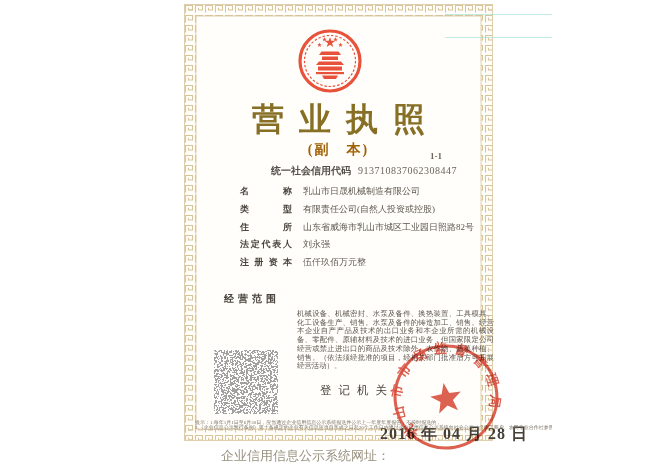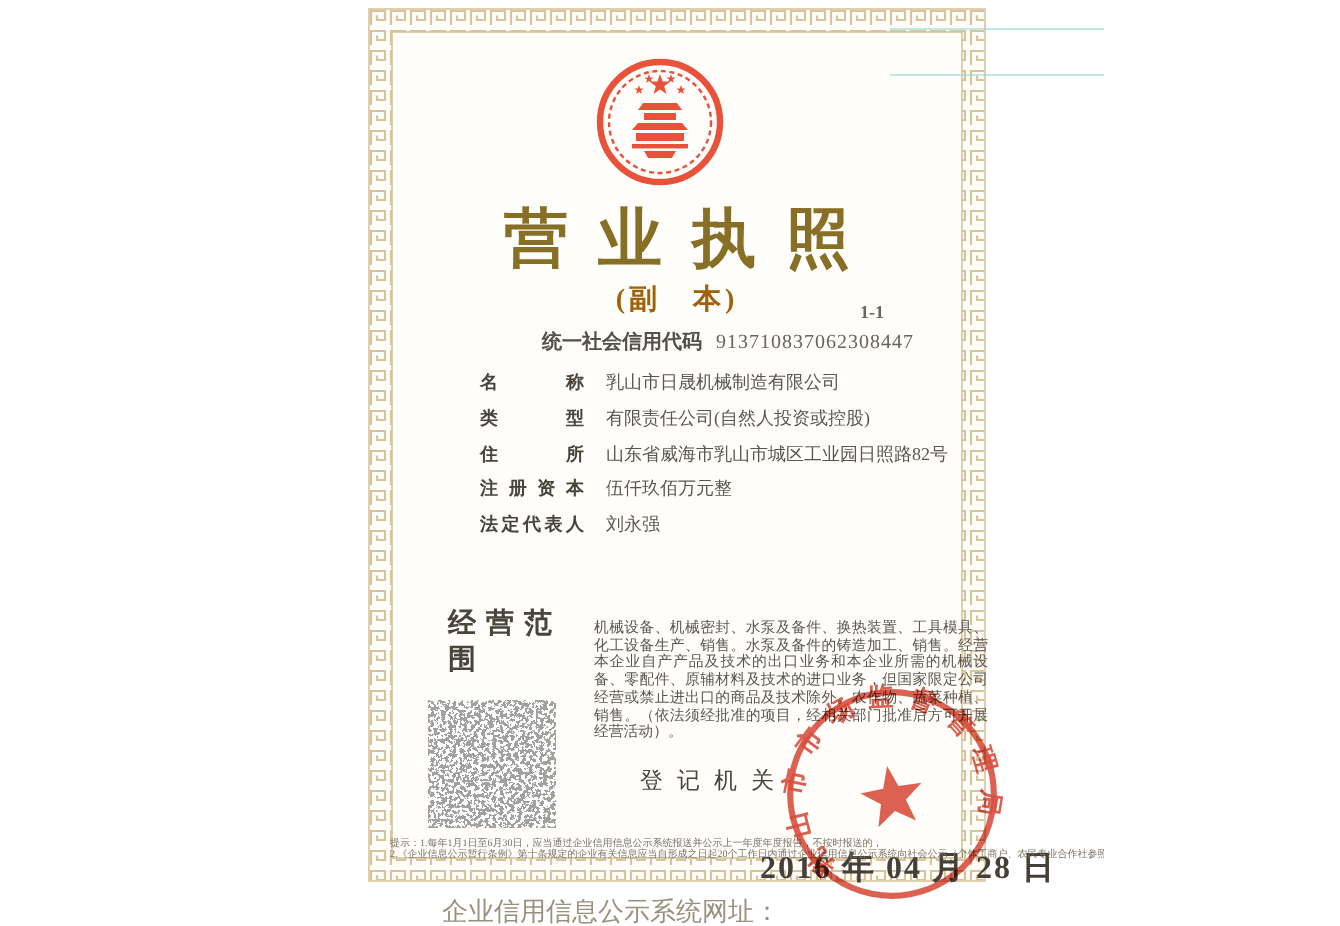--- a/index.html
+++ b/index.html
@@ -15,21 +15,21 @@
          font-weight:bold;font-size:14px;color:#a16207;letter-spacing:2px;z-index:2;}
   .pageno{position:absolute;left:246px;top:147px;font-size:9px;color:#6b655c;z-index:2;font-weight:bold;}
   .codeline{position:absolute;left:55px;top:160px;width:250px;text-align:center;
          font-size:10px;font-weight:600;color:#55504a;z-index:2;}
   .codeline .codeval{margin-left:7px;font-weight:400;color:#6a645b;letter-spacing:.5px;}
   .fields{position:absolute;left:40px;top:181px;z-index:2;margin-left:16px;}
   .frow{height:17.8px;font-size:9px;white-space:nowrap;}
   .flabel{display:inline-block;width:52px;text-align:justify;text-align-last:justify;
          font-weight:600;color:#4a443c;vertical-align:top;}
   .fval{margin-left:11px;color:#5d564e;}
-  .scope-label{position:absolute;left:40px;top:299px;z-index:2;font-size:14px;}
+  .scope-label{position:absolute;left:40px;top:288px;z-index:2;font-size:10px;}
   .scope-text{position:absolute;left:101px;top:306px;width:197px;font-size:7.4px;
          line-height:8.7px;text-align:justify;color:#5d564e;z-index:2;margin-left:12px;}
   .qr{position:absolute;left:30px;top:346px;width:64px;height:64px;opacity:.82;z-index:2;}
   .regauth{position:absolute;left:136px;top:379px;font-size:11.5px;font-weight:400;
          letter-spacing:7px;color:#4a443c;z-index:2;}
   .issue-date{position:absolute;left:196px;top:407px;font-size:16px;font-weight:bold;
          color:#453f38;letter-spacing:1px;z-index:2;white-space:nowrap;margin-top:13px;}
   .footnotes{position:absolute;left:11px;top:415px;width:578px;transform:scale(.5);
          transform-origin:0 0;font-size:10px;line-height:11px;color:#7a7265;z-index:2;}
   .footnotes div{white-space:nowrap;}
@@ -94,24 +94,24 @@
       <div class="frow">
         <span class="flabel">名称</span><span class="fval">乳山市日晟机械制造有限公司</span>
       </div>
       <div class="frow">
         <span class="flabel">类型</span><span class="fval">有限责任公司(自然人投资或控股)</span>
       </div>
       <div class="frow">
         <span class="flabel">住所</span><span class="fval">山东省威海市乳山市城区工业园日照路82号</span>
       </div>
       <div class="frow">
-        <span class="flabel">注册资本</span><span class="fval">伍仟玖佰万元整</span>
+        <span class="flabel">法定代表人</span><span class="fval">刘永强</span>
       </div>
       <div class="frow">
-        <span class="flabel">法定代表人</span><span class="fval">刘永强</span>
+        <span class="flabel">注册资本</span><span class="fval">伍仟玖佰万元整</span>
       </div>
     </div>
 
     <span class="flabel scope-label">经营范围</span>
     <div class="scope-text">机械设备、机械密封、水泵及备件、换热装置、工具模具、化工设备生产、销售。水泵及备件的铸造加工、销售。经营本企业自产产品及技术的出口业务和本企业所需的机械设备、零配件、原辅材料及技术的进口业务，但国家限定公司经营或禁止进出口的商品及技术除外。农作物、蔬菜种植、销售。（依法须经批准的项目，经相关部门批准后方可开展经营活动）。</div>
 
     <svg class="qr" width="64" height="64" aria-hidden="true">
       <defs>
         <filter id="qrn" x="0" y="0" width="100%" height="100%">
           <feTurbulence type="fractalNoise" baseFrequency="0.55" numOctaves="3" seed="7"></feTurbulence>

